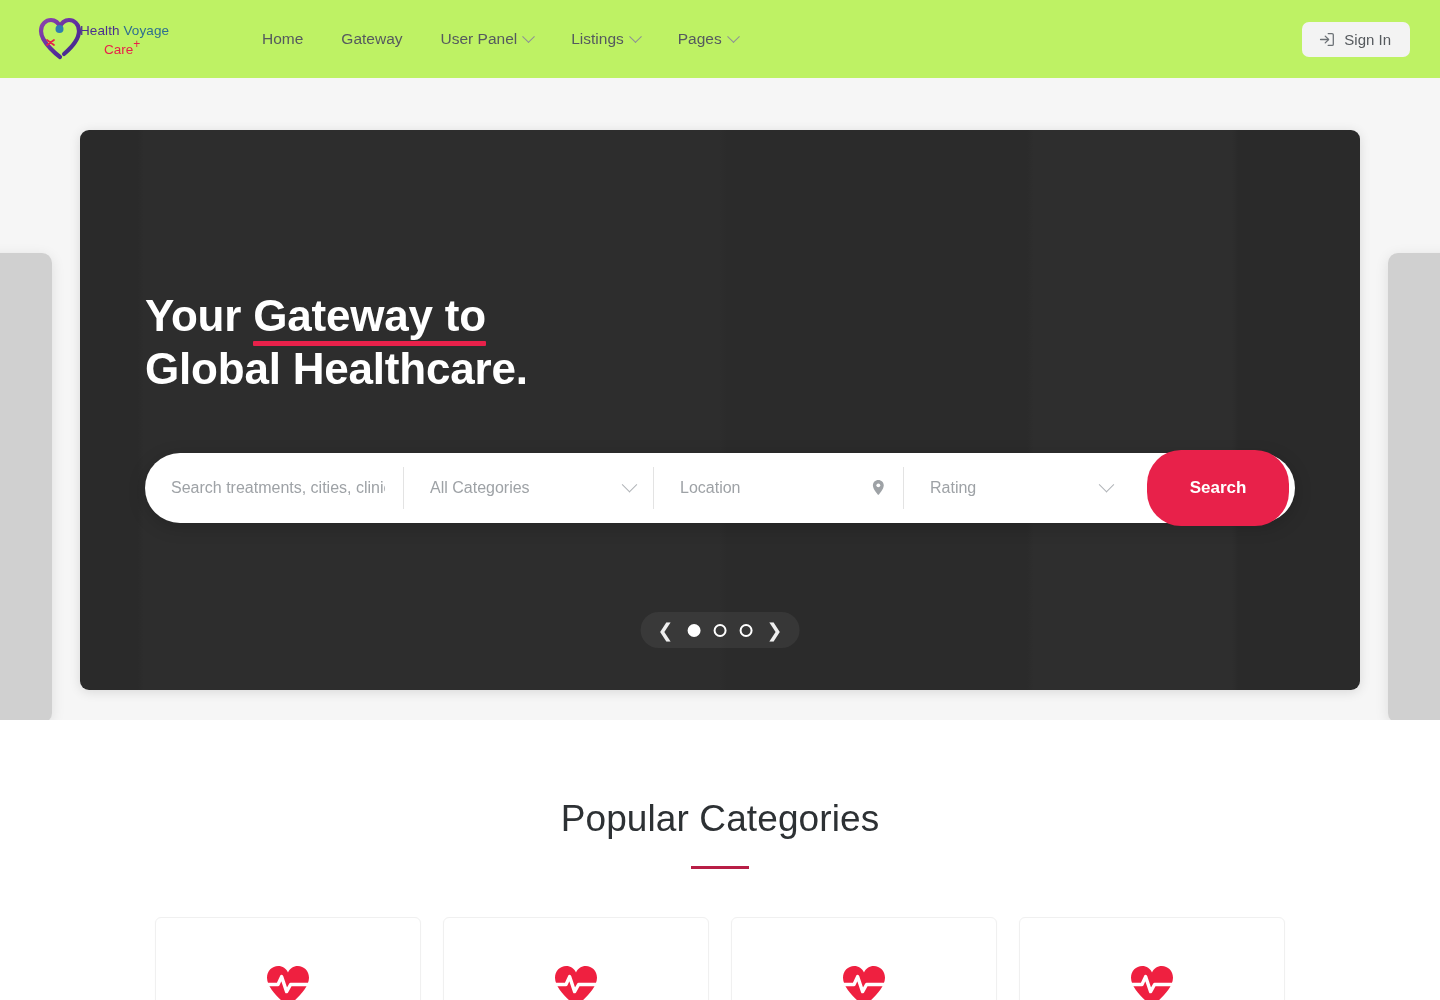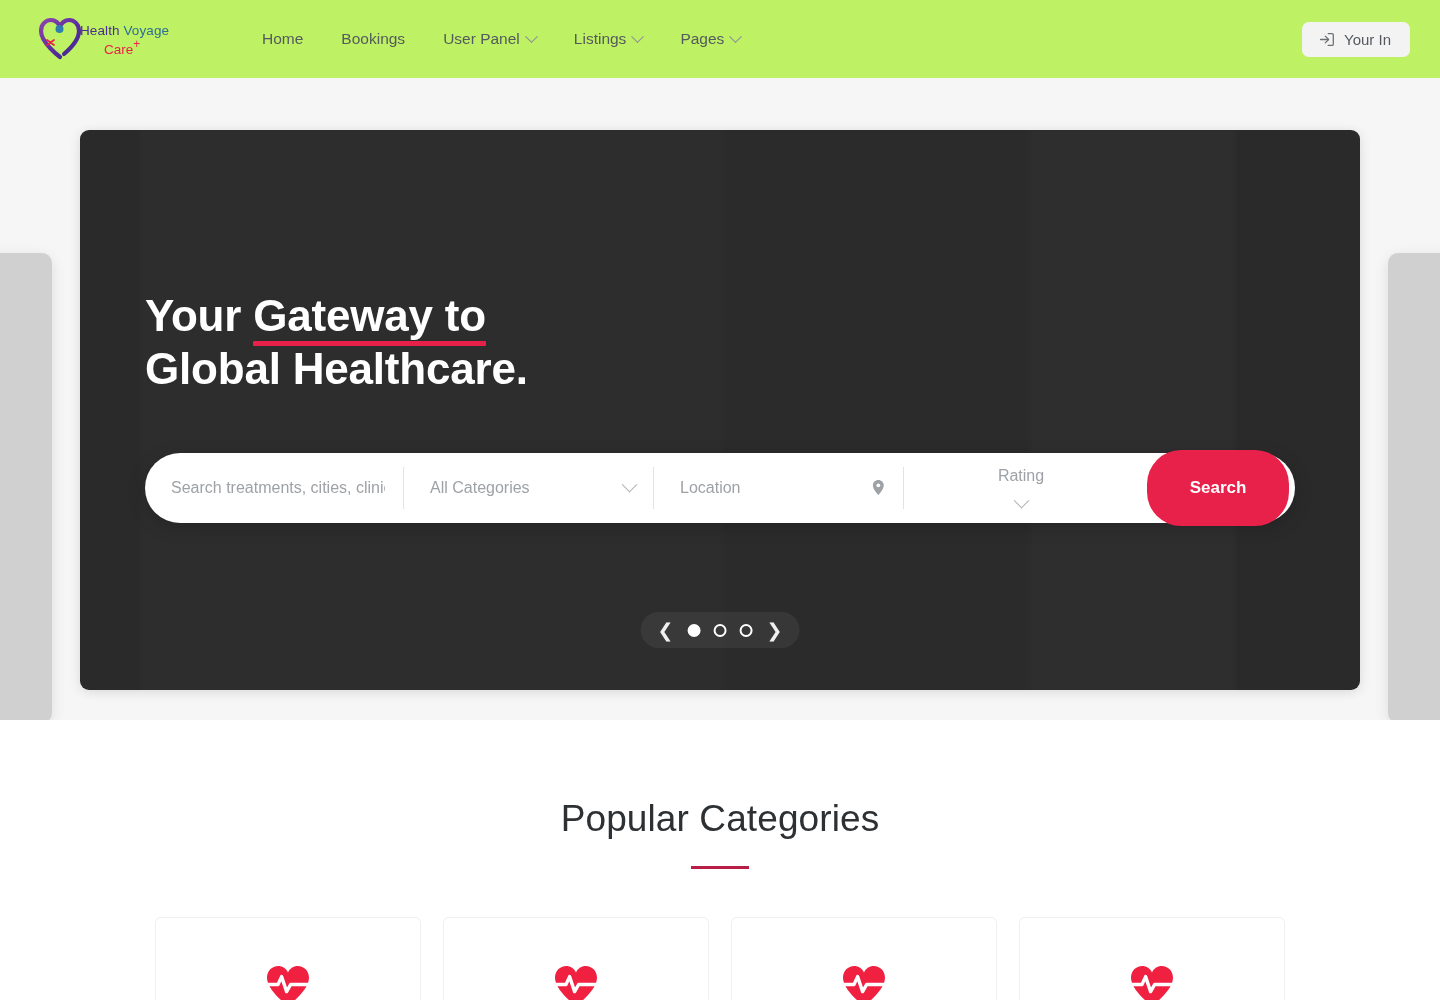--- a/index.html
+++ b/index.html
@@ -209,21 +209,21 @@
     font-size: 16px;
     color: #55595d;
     background: transparent;
     width: 100%;
   }
   .sb-input::placeholder { color: #9ea2a6; }
 
   .sb-f1 { width: 258px; }
   .sb-f2 { width: 250px; justify-content: space-between; }
   .sb-f3 { width: 250px; justify-content: flex-start; gap: 20px; }
-  .sb-f4 { width: 227px; justify-content: space-between; flex-direction: column; }
+  .sb-f4 { width: 227px; justify-content: space-between; }
 
   .sb-caret {
     width: 11px; height: 11px;
     border-right: 1.7px solid #b0b4b8;
     border-bottom: 1.7px solid #b0b4b8;
     transform: rotate(45deg) translate(-2px,-2px);
     flex: 0 0 auto;
   }
 
   .search-btn {
@@ -345,21 +345,21 @@
         <span>Care</span><span class="brand-plus">+</span>
       </div>
     </div>
   </div>
 
   <nav class="nav">
     <div class="nav-item">
       <span>Home</span>
     </div>
     <div class="nav-item">
-      <span>Bookings</span>
+      <span>Gateway</span>
     </div>
     <div class="nav-item">
       <span>User Panel</span>
       <i class="caret"></i>
     </div>
     <div class="nav-item">
       <span>Listings</span>
       <i class="caret"></i>
     </div>
     <div class="nav-item">
@@ -369,21 +369,21 @@
   </nav>
 
   <div class="header-spacer"></div>
 
   <button class="signin">
     <svg width="17" height="17" viewBox="0 0 20 20">
       <path d="M12 3 H16.5 A1.5 1.5 0 0 1 18 4.5 V15.5 A1.5 1.5 0 0 1 16.5 17 H12" fill="none" stroke="#6b7075" stroke-width="1.5" stroke-linecap="round"></path>
       <path d="M3 10 H12" fill="none" stroke="#6b7075" stroke-width="1.5" stroke-linecap="round"></path>
       <path d="M8.5 6 L12.5 10 L8.5 14" fill="none" stroke="#6b7075" stroke-width="1.5" stroke-linecap="round" stroke-linejoin="round"></path>
     </svg>
-    <span>Your In</span>
+    <span>Sign In</span>
   </button>
 </header>
 
 <section class="hero-wrap">
 
   <div class="side-slide left"></div>
   <div class="side-slide right"></div>
 
   <div class="hero">
     <div class="hero-inner">

